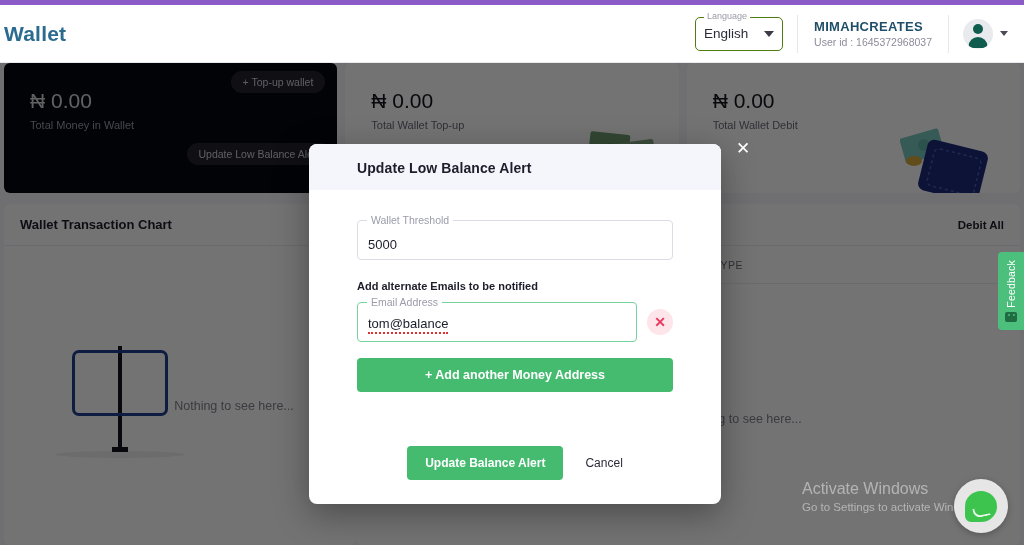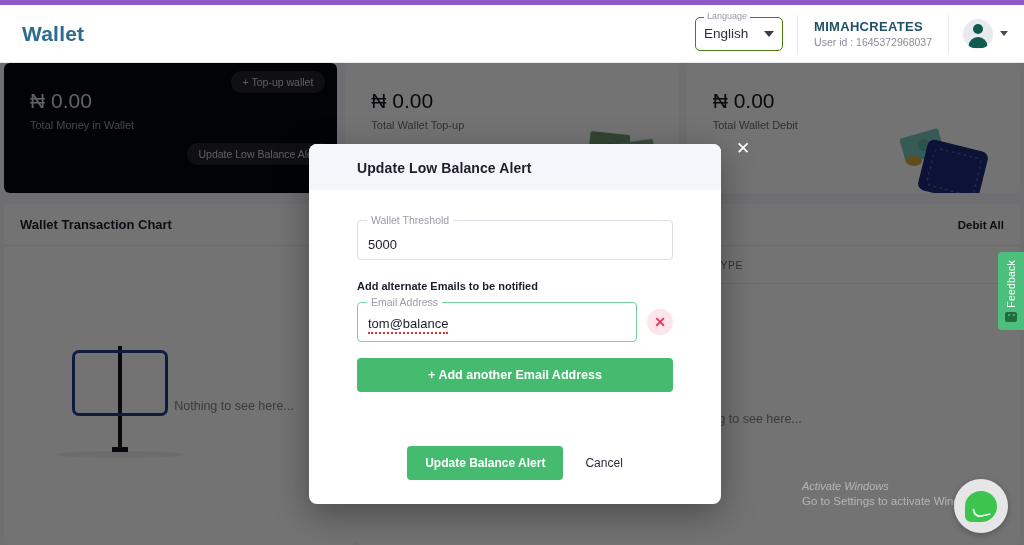--- a/index.html
+++ b/index.html
@@ -19,21 +19,21 @@
   }
 
   
   .header {
     position: absolute; top: 5px; left: 0; width: 1024px; height: 58px;
     background: #ffffff;
     border-bottom: 1px solid #e9eaee;
     display: flex; align-items: center;
   }
   .brand {
-    margin-left: 22px;
+    margin-left: 4px;
     font-size: 21px; font-weight: 700; color: #2b6b8f;
     letter-spacing: .2px;
   }
   .header-right {
     margin-left: auto; display: flex; align-items: center; height: 100%;
   }
   .lang-box {
     position: relative;
     width: 88px; height: 34px;
     border: 1px solid #4d7c0f; border-radius: 5px;
@@ -211,21 +211,21 @@
   }
   .feedback-face::before { left: 2.5px; }
   .feedback-face::after { right: 2.5px; }
 
   
   .watermark {
     position: absolute; left: 802px; top: 480px;
     color: rgba(255,255,255,.46);
     pointer-events: none;
   }
-  .wm-title { font-size: 11px; font-weight: 400; font-style: italic; }
+  .wm-title { font-size: 16px; font-weight: 400; }
   .wm-sub { font-size: 11.5px; margin-top: 3px; }
 
   
   .chat-fab {
     position: absolute; right: 16px; bottom: 12px;
     width: 54px; height: 54px; border-radius: 50%;
     background: #e6e6e6;
     display: flex; align-items: center; justify-content: center;
     box-shadow: 0 2px 6px rgba(0,0,0,.25);
   }
@@ -479,21 +479,21 @@
       <div class="email-row">
         <div class="field green">
           <span class="field-label">Email Address</span>
           <span class="field-value spell">tom@balance</span>
         </div>
         <div class="del-btn">
           <span class="del-x">✕</span>
         </div>
       </div>
 
-      <button class="btn-add">+ Add another Email Address</button>
+      <button class="btn-add">+ Add another Money Address</button>
 
     </div>
 
     <div class="modal-actions">
       <button class="btn-primary">Update Balance Alert</button>
       <button class="btn-text">Cancel</button>
     </div>
 
   </div>
 

